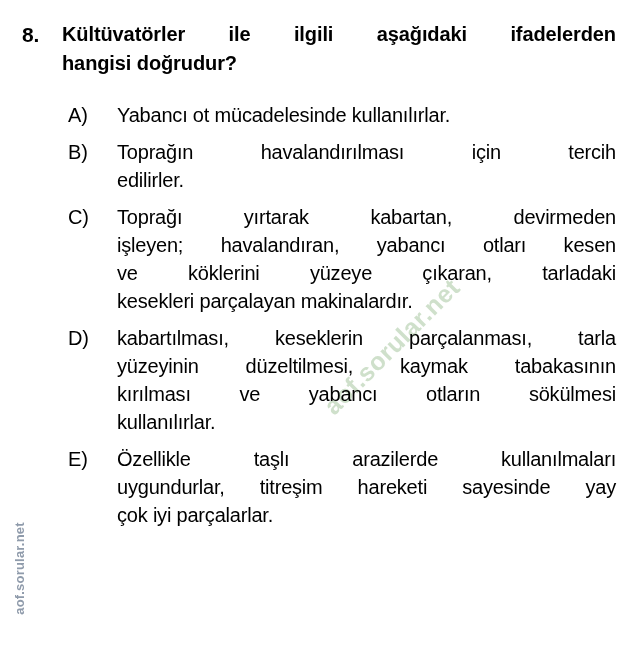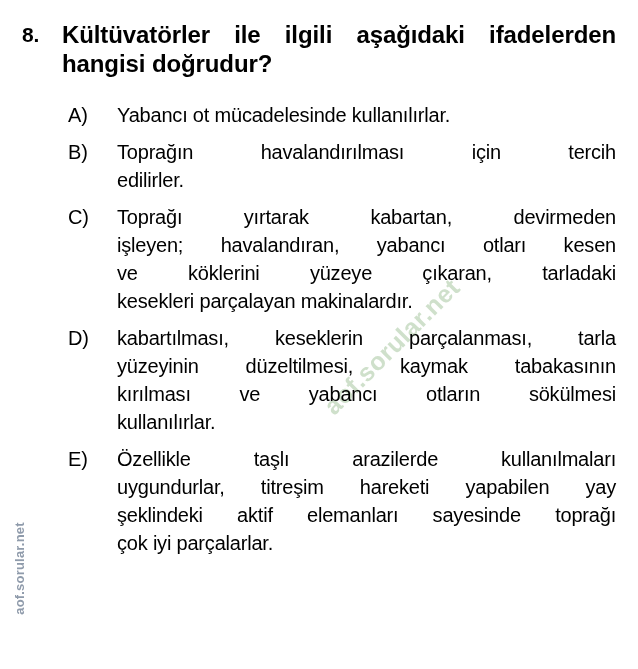--- a/index.html
+++ b/index.html
@@ -74,21 +74,21 @@
   .q-number {
     flex: 0 0 auto;
     width: 40px;
     font-size: 21px;
     font-weight: 700;
     line-height: 29px;
     letter-spacing: -0.1px;
   }
   .q-text {
     flex: 1 1 auto;
-    font-size: 24px;
+    font-size: 20px;
     font-weight: 700;
     line-height: 29px;
     text-align: justify;
     text-justify: inter-word;
     letter-spacing: -0.1px;
     hyphens: none;
   }
   .q-text > .line {
     display: block;
   }
@@ -191,22 +191,21 @@
           <span class="line just">yüzeyinin düzeltilmesi, kaymak tabakasının</span>
           <span class="line just">kırılması ve yabancı otların sökülmesi</span>
           <span class="line last">kullanılırlar.</span>
         </div>
       </div>
 
       <div class="option">
         <div class="opt-letter">E)</div>
         <div class="opt-text">
           <span class="line just">Özellikle taşlı arazilerde kullanılmaları</span>
-          <span class="line just">uygundurlar, titreşim hareketi yapabilen yay</span>
-          <span class="line just">şeklindeki aktif elemanları sayesinde toprağı</span>
+          <span class="line just">uygundurlar, titreşim hareketi sayesinde yay</span>
           <span class="line last">çok iyi parçalarlar.</span>
         </div>
       </div>
 
     </div>
   </div>
 
   <div class="wm-vertical">aof.sorular.net</div>
 
 </div>

